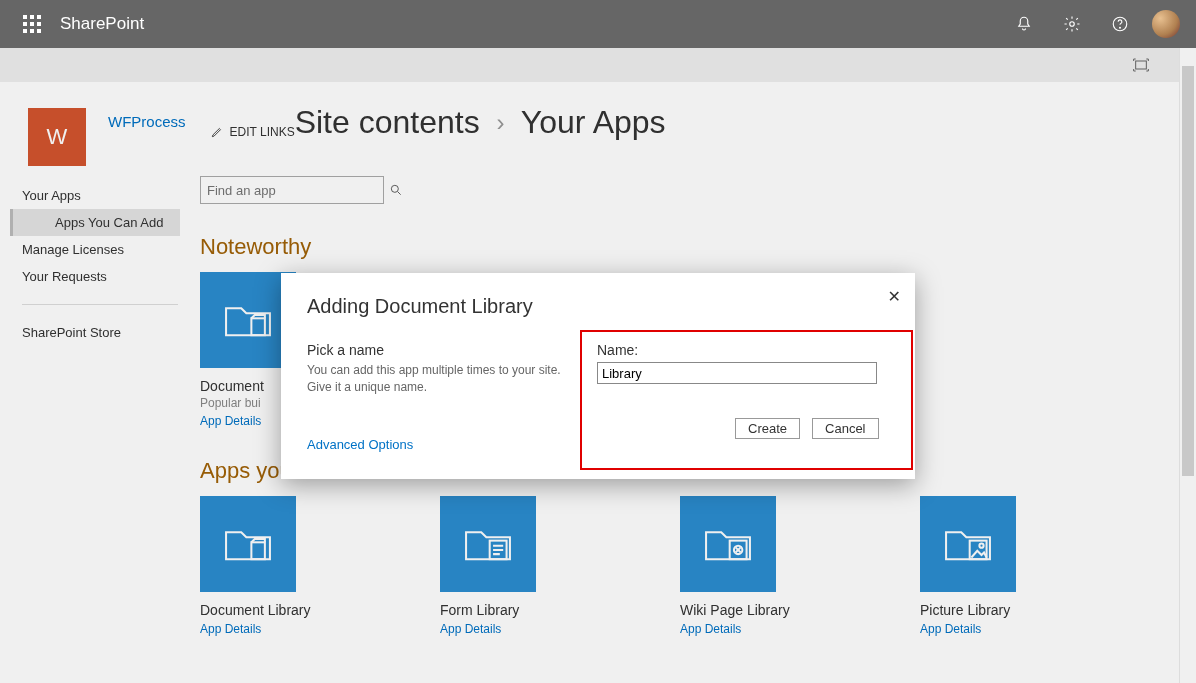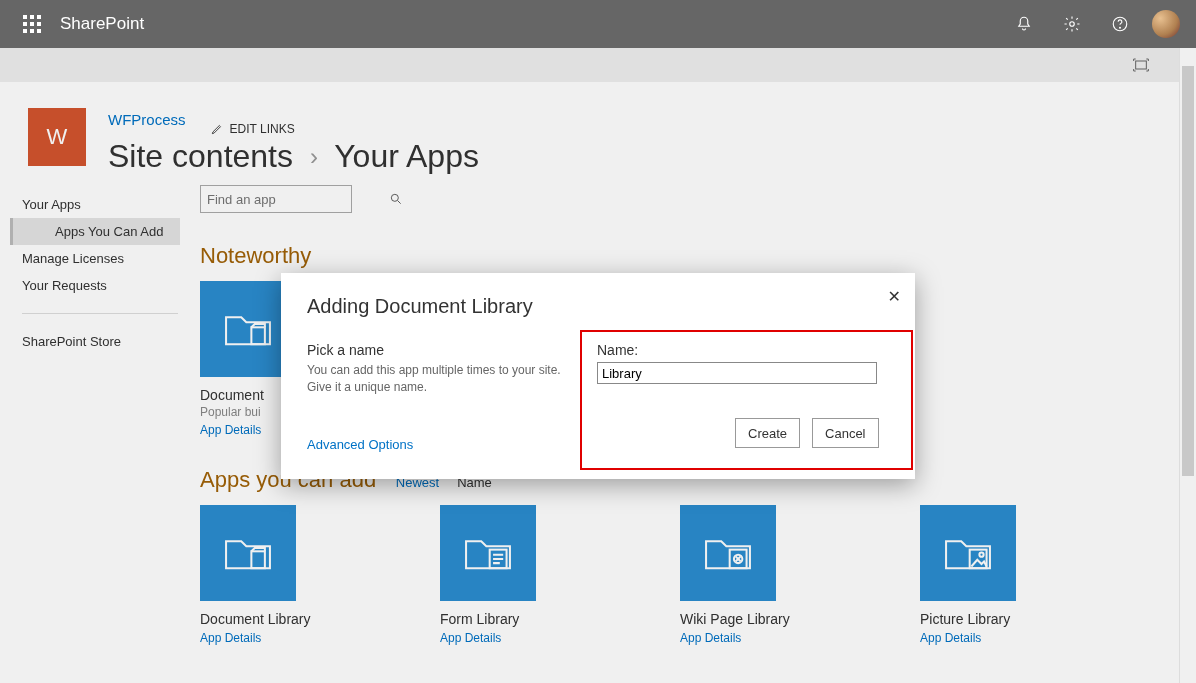--- a/index.html
+++ b/index.html
@@ -99,21 +99,21 @@
   }
   .site-tile {
     width: 58px; height: 58px;
     background: #d3542e;
     color: #fff;
     font-size: 22px;
     font-weight: 300;
     display: flex; align-items: center; justify-content: center;
     margin-top: 6px;
   }
-  .site-titles { display: flex; flex-direction: column; }
+  .site-titles { display: flex; flex-direction: row; }
   .site-row { display: flex; align-items: center; gap: 24px; }
   .site-link { color: #0072c6; font-size: 15px; font-weight: 400; cursor: pointer; }
   .edit-links {
     display: inline-flex; align-items: center; gap: 6px;
     cursor: pointer; color: #333; font-size: 12px; margin-top: 20px;
   }
   .edit-links svg { width: 14px; height: 14px; stroke: #333; fill: none; stroke-width: 1.5; }
   .crumbs { font-size: 32px; font-weight: 200; color: #333; margin-top: 2px; }
   .crumbs .chev { color: #999; margin: 0 8px; font-size: 24px; vertical-align: 2px; }
 
@@ -141,21 +141,21 @@
   .leftnav .nav-divider {
     height: 1px; background: #ddd; margin: 14px 22px;
   }
 
   .maincol { flex: 1; padding: 0 20px 20px 0; }
 
   
   .searchbox {
     display: inline-flex; align-items: center;
     border: 1px solid #aaa;
-    height: 28px; width: 152px;
+    height: 28px; width: 184px;
     background: #fff;
     margin-bottom: 24px;
   }
   .searchbox input {
     border: none; outline: none; flex: 1; padding: 0 6px; font-size: 13px; background: transparent;
   }
   .searchbox .sicon { width: 28px; display:flex; align-items:center; justify-content:center; }
   .searchbox .sicon svg { width: 14px; height: 14px; stroke: #555; fill: none; stroke-width: 1.6; }
 
   .section-h { font-size: 22px; font-weight: 200; color: #a16207; margin: 6px 0 10px; }
@@ -203,21 +203,21 @@
     pointer-events: none;
   }
   .modal-right label { font-size: 14px; display: block; margin-bottom: 4px; }
   .modal-right input.name {
     width: 280px; height: 22px;
     border: 1px solid #888; outline: none;
     font-size: 13px; padding: 0 4px;
   }
   .btnrow { margin-top: 34px; display: flex; gap: 12px; justify-content: flex-start; padding-left: 138px; }
   .btn {
-    min-width: 62px; height: 30px;
+    min-width: 62px; height: 21px;
     border: 1px solid #999; background: #fff;
     font-size: 13px; cursor: pointer;
     display: inline-flex; align-items: center; justify-content: center;
     padding: 0 12px;
   }
 </style>
 </head>
 <body>
 
 <div class="topbar">

